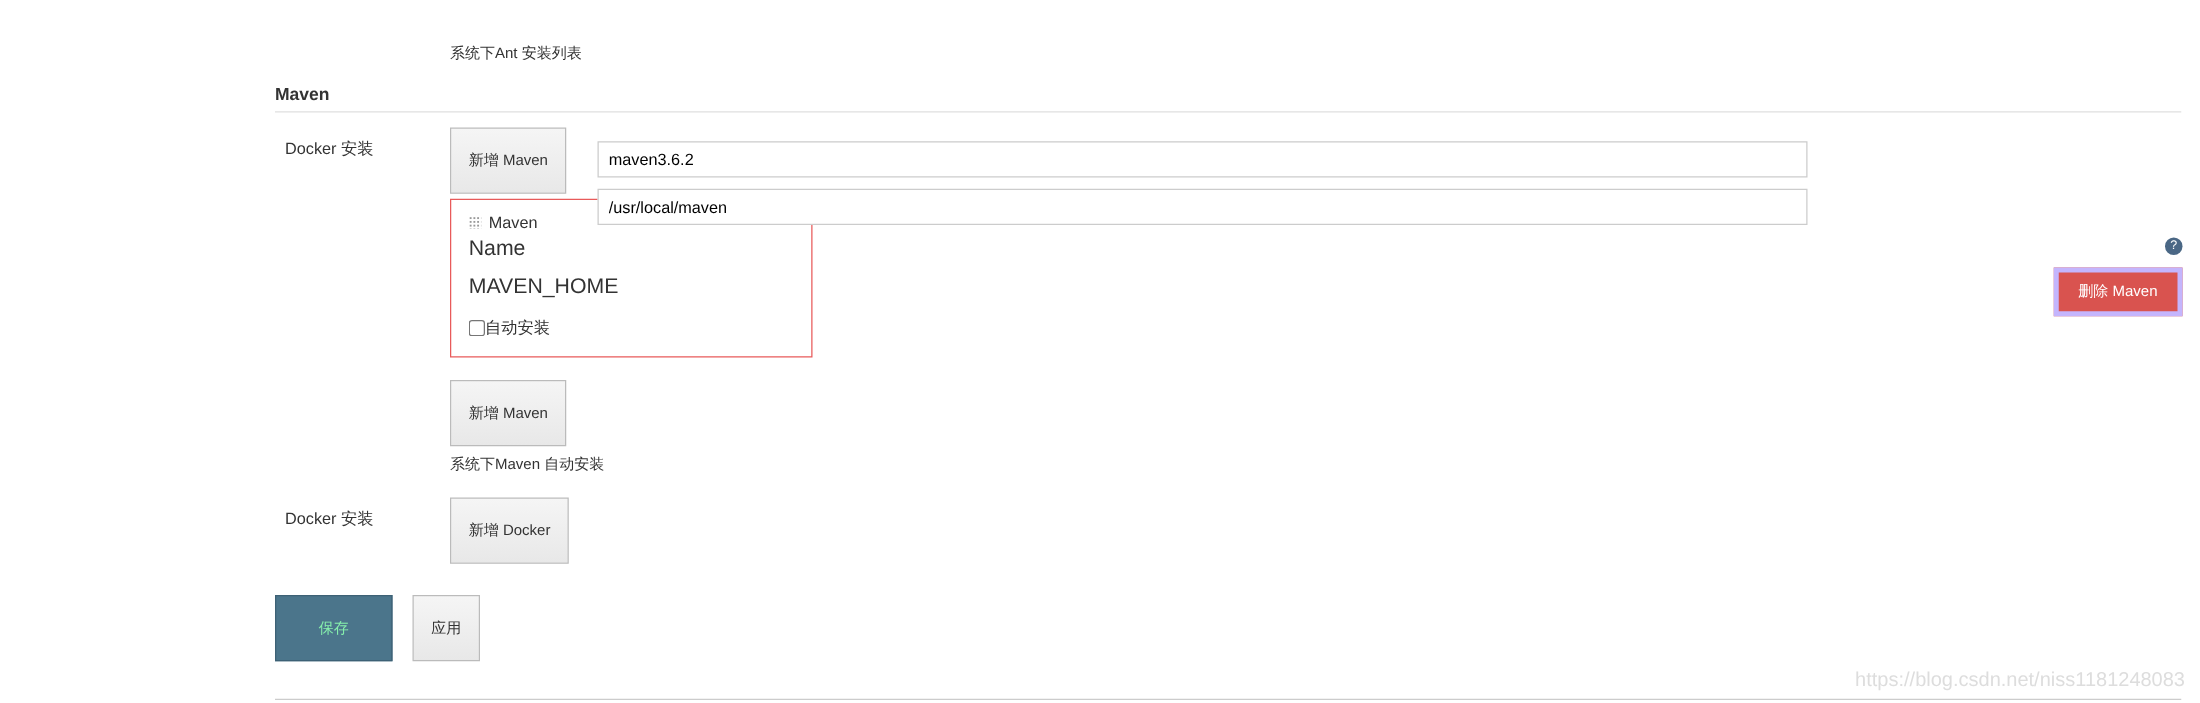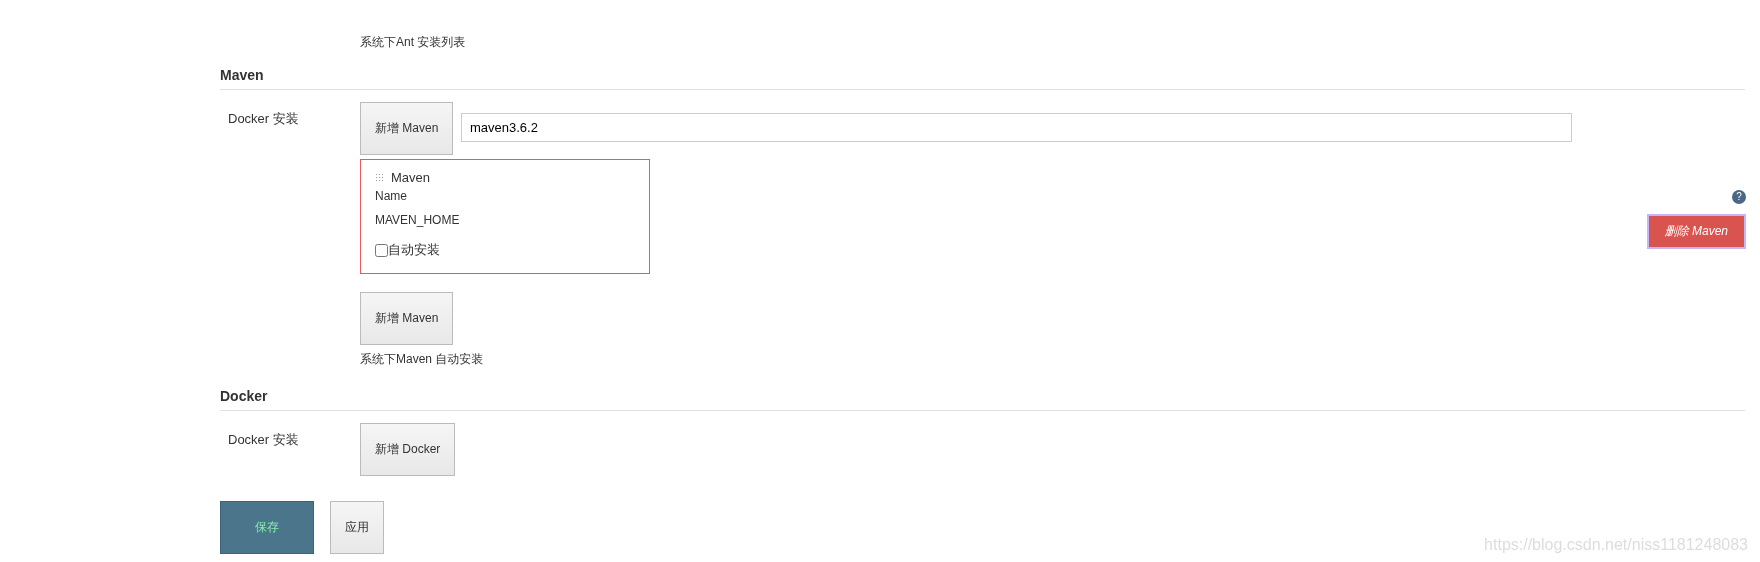--- a/index.html
+++ b/index.html
@@ -52,25 +52,24 @@
       font-family: inherit;
     }
     .btn-primary {
       background: #4b758b;
       border: 1px solid #3d6175;
       color: #86efac;
       padding: 8px 34px;
     }
     .btn-danger {
       background: #d9534f;
-      border: 2px solid #c4b5fd;
+      border: 4px solid #c4b5fd;
       color: #fff;
       padding: 7px 16px;
       float: right;
-      font-style: italic;
     }
     .list-desc {
       font-size: 12px;
       color: #333;
       padding: 6px 0 10px 0;
     }
     .maven-config-box {
       border: 1px solid #e85a5a;
       padding: 10px 14px 14px 14px;
       width: 290px;
@@ -90,26 +89,26 @@
       background-image: radial-gradient(#999 1px, transparent 1px);
       background-size: 3px 3px;
     }
     .form-row {
       display: flex;
       align-items: center;
       margin-bottom: 10px;
     }
     .form-label {
       width: 95px;
-      font-size: 12px;
+      font-size: 17px;
     }
     .wide-input-wrap {
       position: absolute;
-      left: 461px;
-      width: 1111px;
+      left: 478px;
+      width: 968px;
     }
     .input-name {
       top: 113px;
     }
     .input-home {
       top: 151px;
     }
     .full-input {
       width: 100%;
       border: 1px solid #ccc;
@@ -198,28 +197,30 @@
 
       <div style="height:18px;"></div>
       <button class="btn">新增 Maven</button>
       <div class="list-desc">系统下Maven 自动安装</div>
     </div>
   </div>
 
   <div class="wide-input-wrap input-name">
     <input class="full-input" type="text" value="maven3.6.2" style="">
   </div>
+  <div class="wide-input-wrap input-home">
+    <input class="full-input" type="text" value="/usr/local/maven" style="">
+  </div>
 
   <div class="help-icon">?</div>
 
   <div class="delete-row">
     <button class="btn btn-danger">删除 Maven</button>
   </div>
 
-  <div class="section-header">Docker</div>
 
   <div class="install-row">
     <div class="install-label">Docker 安装</div>
     <div class="install-content">
       <button class="btn">新增 Docker</button>
     </div>
   </div>
 
   <div class="footer-buttons">
     <button class="btn btn-primary">保存</button>

